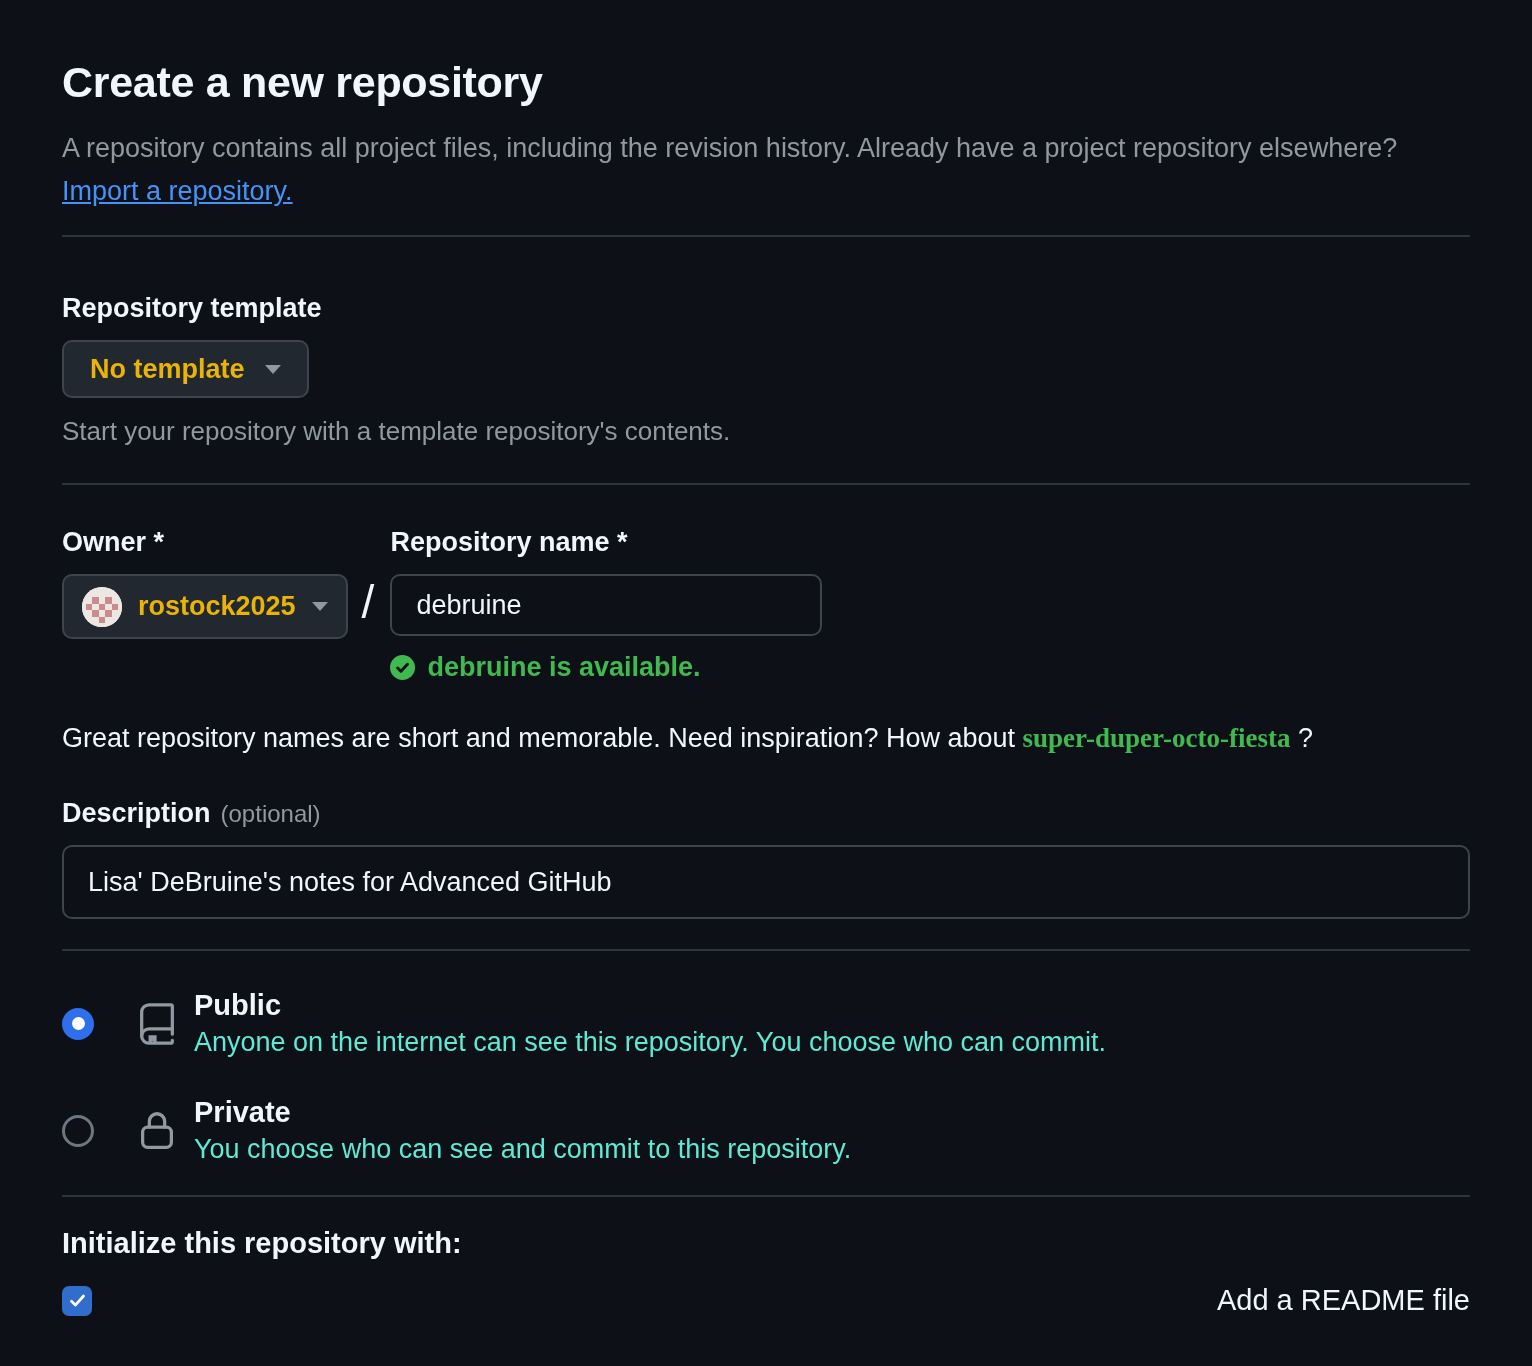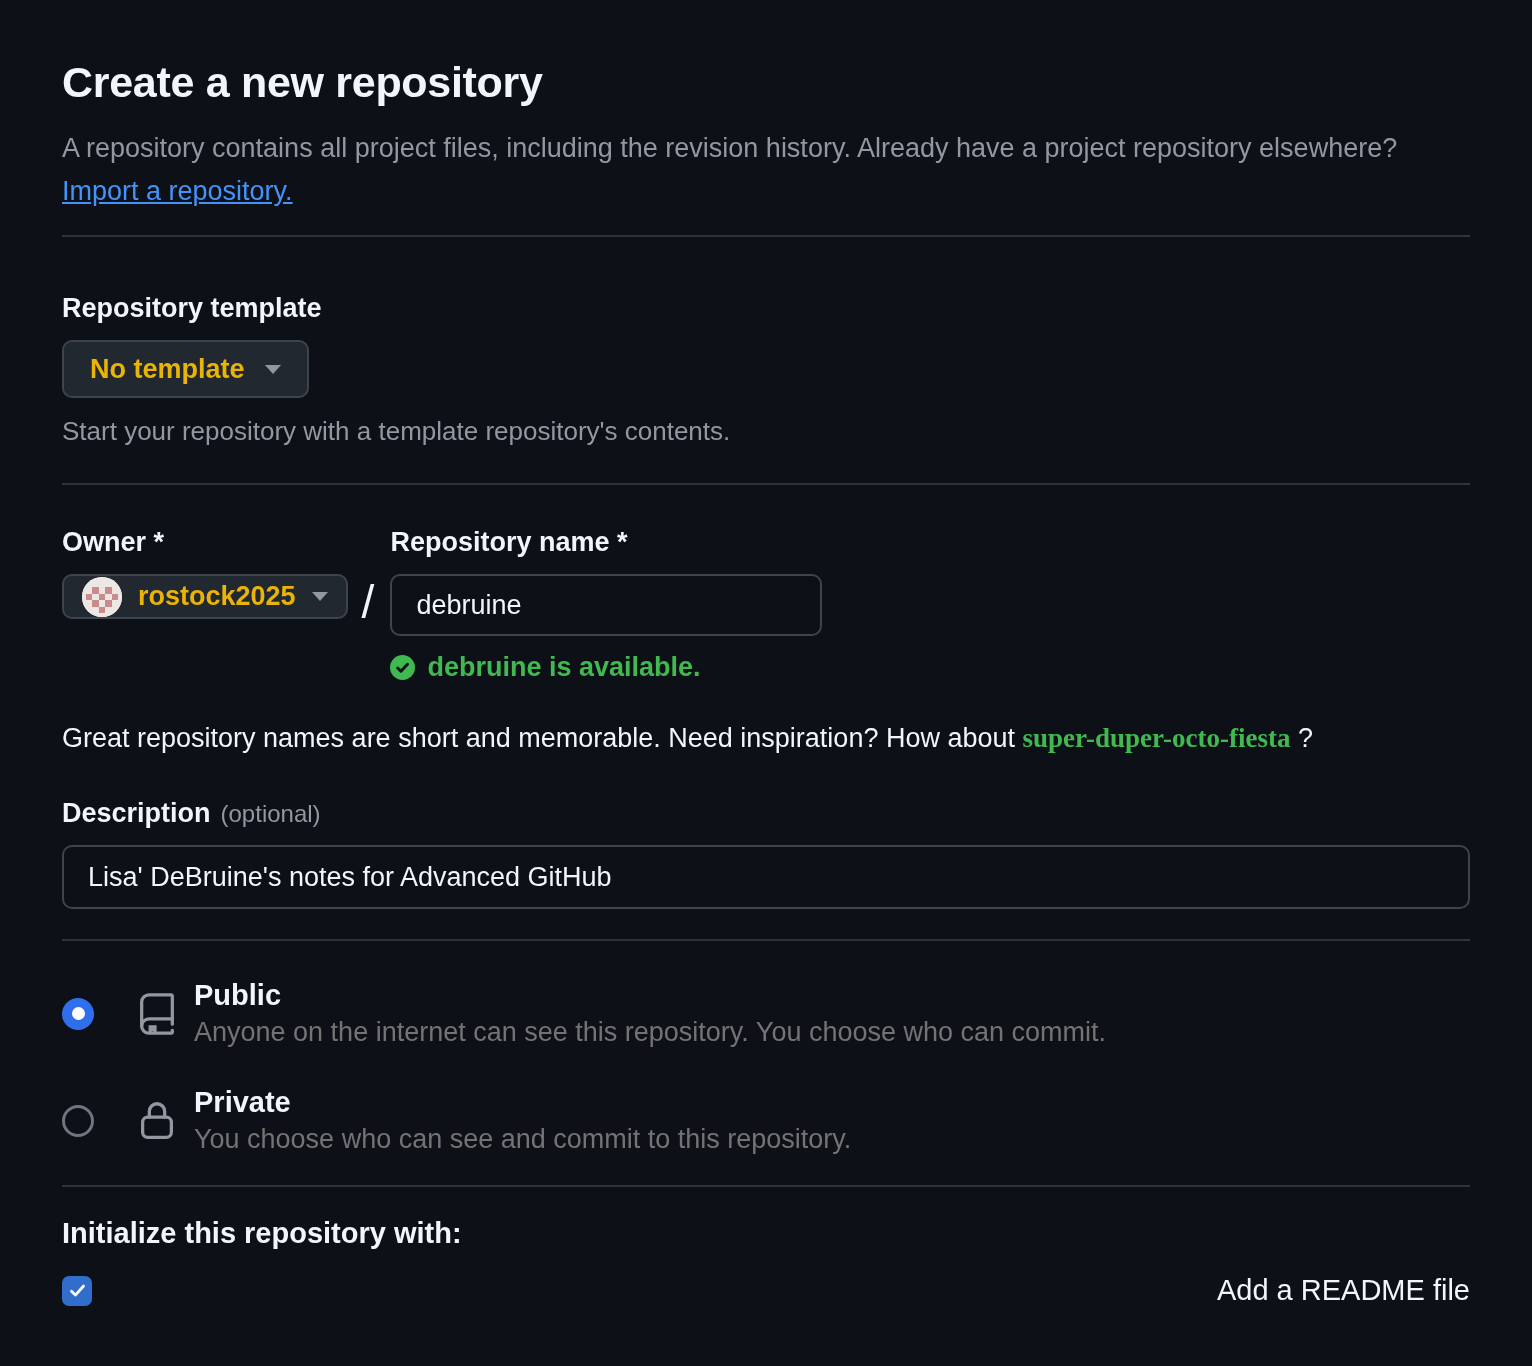--- a/index.html
+++ b/index.html
@@ -45,27 +45,27 @@
     border-left: 8px solid transparent; border-right: 8px solid transparent;
     border-top: 9px solid #9198a1;
   }
   .template-btn { margin-top: 16px; gap: 20px; }
 
   .caption { font-size: 26px; color: #9198a1; margin-top: 18px; }
 
   .owner-row { display: flex; margin-top: 42px; }
   .field-col { display: flex; flex-direction: column; }
   .field-label { font-size: 27px; font-weight: 700; margin-bottom: 16px; }
-  .owner-btn { height: 45px; padding: 0 18px; gap: 16px; font-weight: 700; }
+  .owner-btn { height: 65px; padding: 0 18px; gap: 16px; font-weight: 700; }
   .avatar { width: 40px; height: 40px; border-radius: 50%; background: #ece7e2; flex: 0 0 auto; }
   .slash { font-size: 46px; font-weight: 300; line-height: 62px; margin: 44px 16px 0 14px; color: #f0f6fc; }
 
   .text-input {
     background: transparent; border: 2px solid #3d444d; border-radius: 10px;
-    height: 64px; color: #f0f6fc; font-size: 27px; padding: 0 24px;
+    height: 74px; color: #f0f6fc; font-size: 27px; padding: 0 24px;
     font-family: inherit; outline: none;
   }
   .repo-input { width: 432px; height: 62px; }
   .availability {
     display: flex; align-items: center; gap: 12px; margin-top: 16px;
     color: #3fb950; font-weight: 700; font-size: 27px;
   }
 
   .suggestion { font-size: 27px; margin-top: 40px; color: #f0f6fc; }
   .sug-name { color: #3fb950; font-weight: 700; font-family: Liberation Serif, serif; }
@@ -76,21 +76,21 @@
 
   .vis-row { display: flex; align-items: center; margin-top: 38px; cursor: pointer; }
   .radio { width: 32px; height: 32px; border-radius: 50%; flex: 0 0 auto;
            display: flex; align-items: center; justify-content: center; }
   .radio.checked { background: #2f6feb; }
   .radio-dot { width: 13px; height: 13px; border-radius: 50%; background: #ffffff; }
   .radio.unchecked { border: 3px solid #6e7681; }
   .vis-icon { margin-left: 40px; width: 46px; display: flex; flex: 0 0 auto; }
   .vis-text { margin-left: 14px; }
   .vis-title { font-size: 29px; font-weight: 600; }
-  .vis-desc { font-size: 27px; color: #737373; margin-top: 5px; }
+  .vis-desc { font-size: 27px; color: #5eead4; margin-top: 5px; }
 
   .init-heading { font-size: 29px; font-weight: 700; margin-top: 30px; }
   .readme-row { display: flex; align-items: center; gap: 16px; margin-top: 24px; cursor: pointer; justify-content: space-between; }
   .checkbox {
     width: 30px; height: 30px; border-radius: 7px; background: #316dca;
     display: flex; align-items: center; justify-content: center; flex: 0 0 auto;
   }
   .readme-label { font-size: 29px; }
 </style>
 </head>

